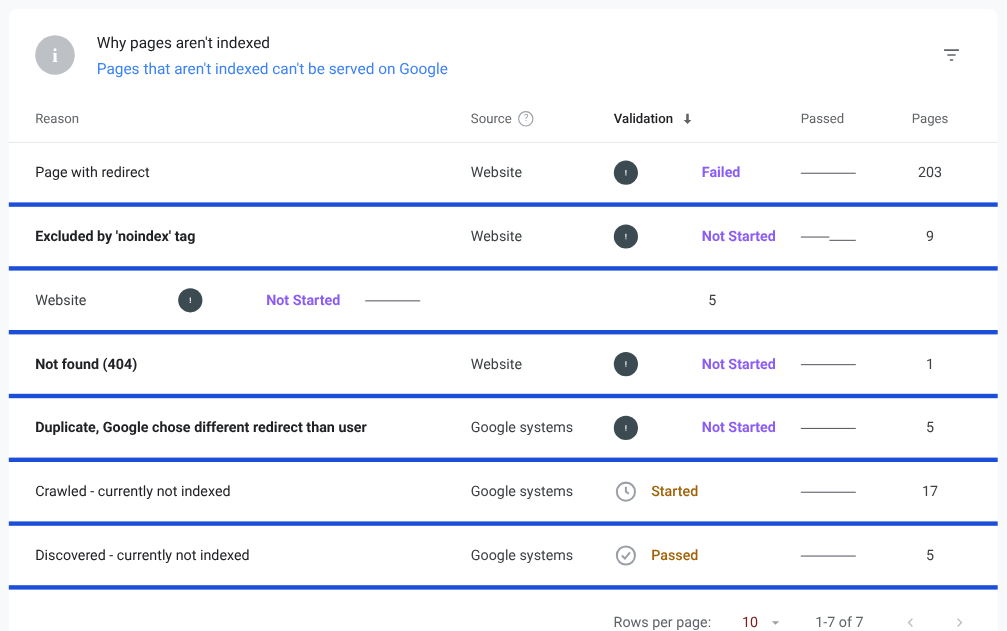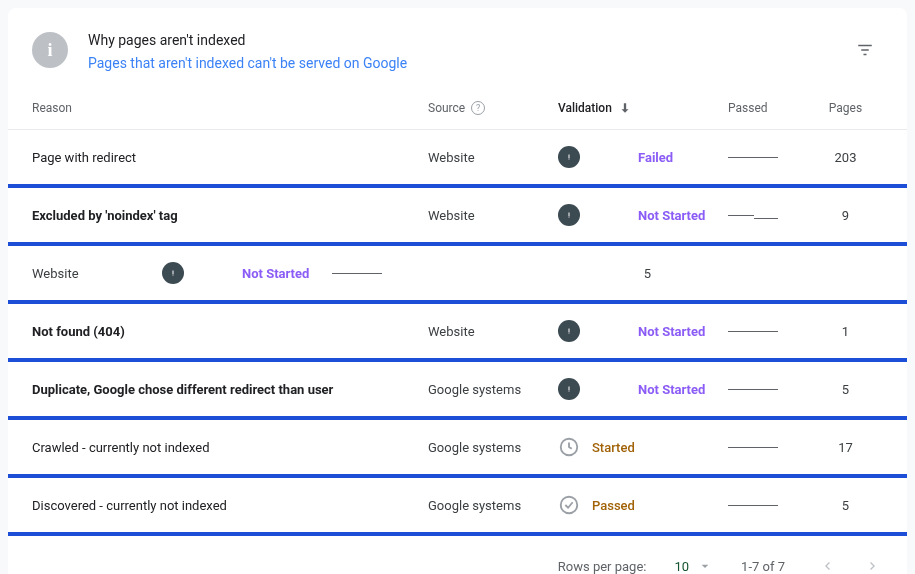--- a/index.html
+++ b/index.html
@@ -97,21 +97,21 @@
       border-radius: 50%; display: inline-flex;
       align-items: center; justify-content: center;
       font-size: 9px; color: #9aa0a6;
     }
     .footer {
       display: flex; justify-content: flex-end; align-items: center;
       padding: 16px 20px 8px 24px;
       color: #5f6368; font-size: 13px;
       gap: 28px;
     }
-    .rpp-select { display: flex; align-items: center; gap: 8px; color: #14532d; cursor: pointer; }
+    .rpp-select { display: flex; align-items: center; gap: 8px; color: #7f1d1d; cursor: pointer; }
     .nav-arrows { display: flex; gap: 18px; }
     .nav-btn { color: #bdc1c6; cursor: pointer; padding: 6px; }
     .nav-btn svg { display: block; }
     .sort-arrow { color: #5f6368; }
   </style>
 </head>
 <body>
 
 <div class="card">
 

